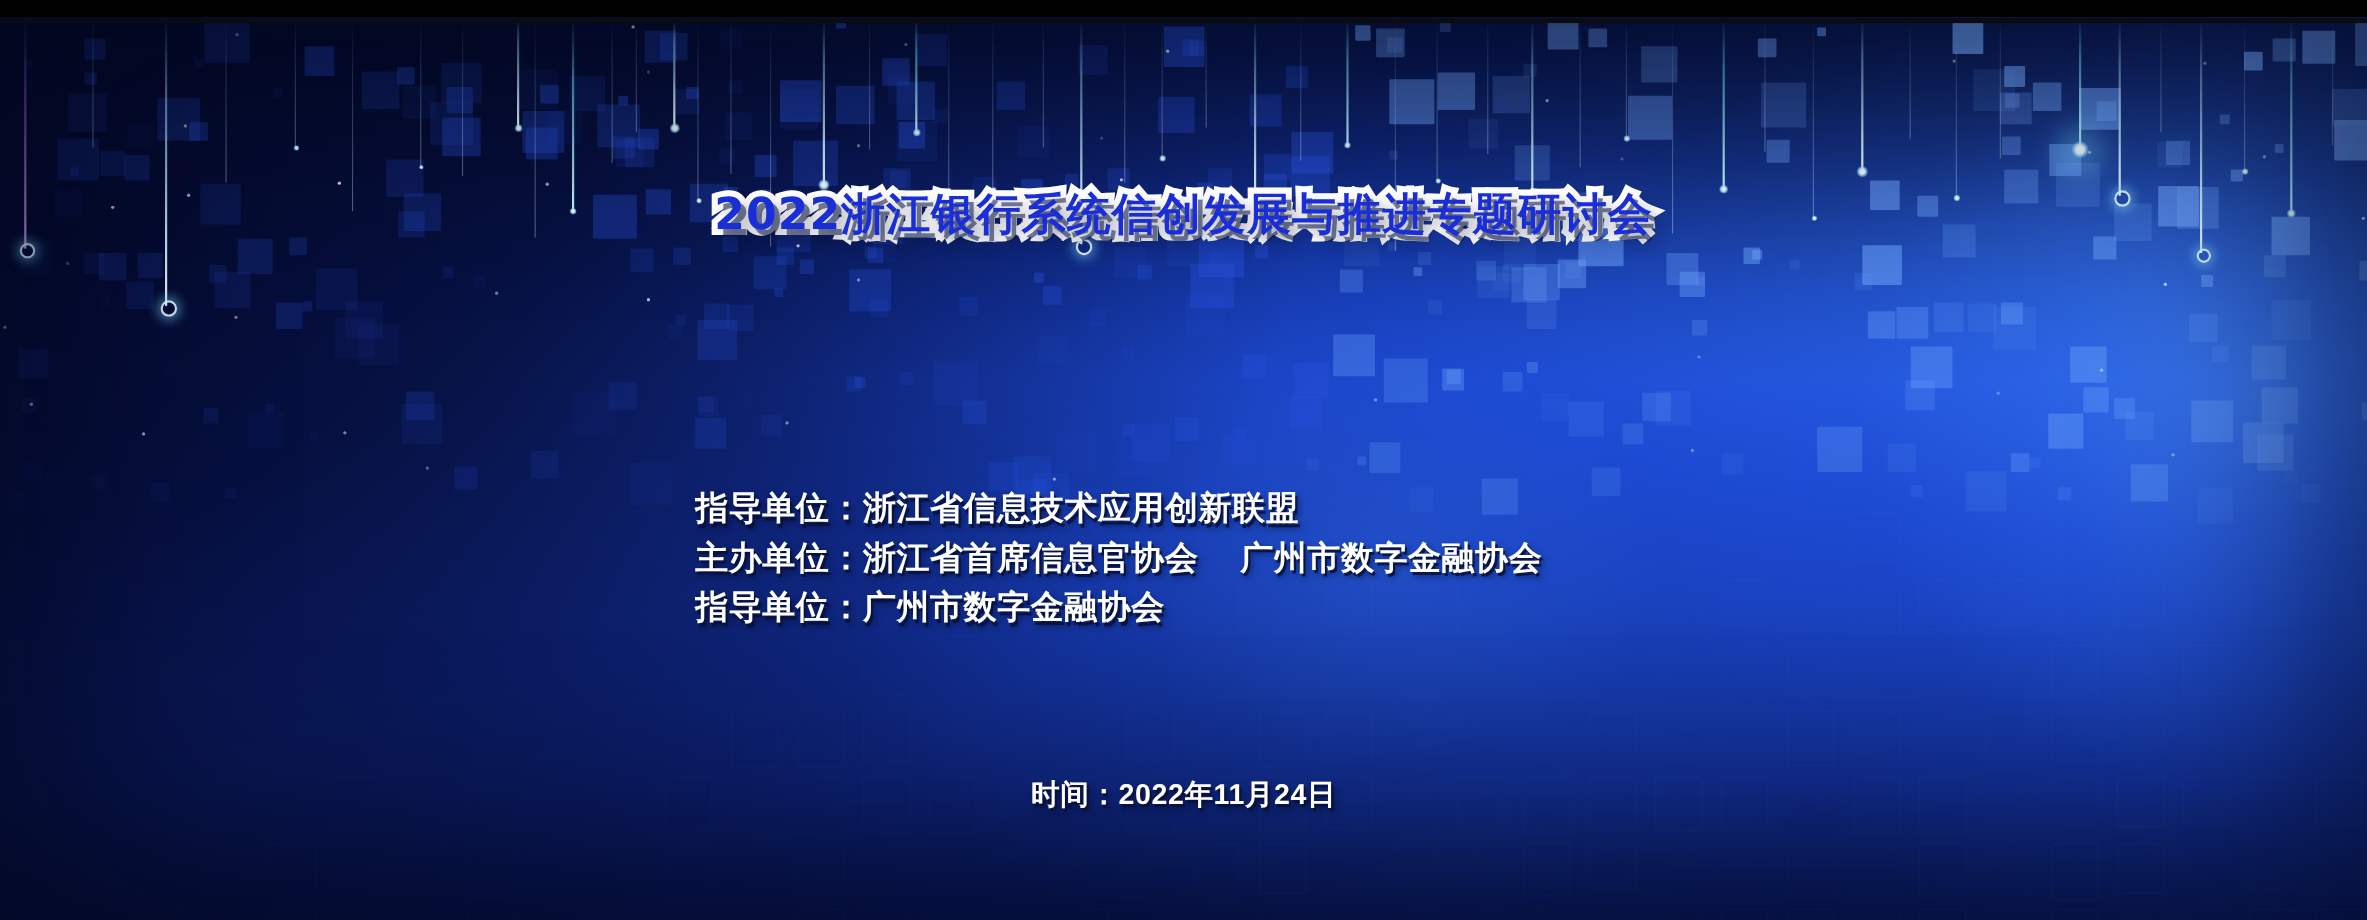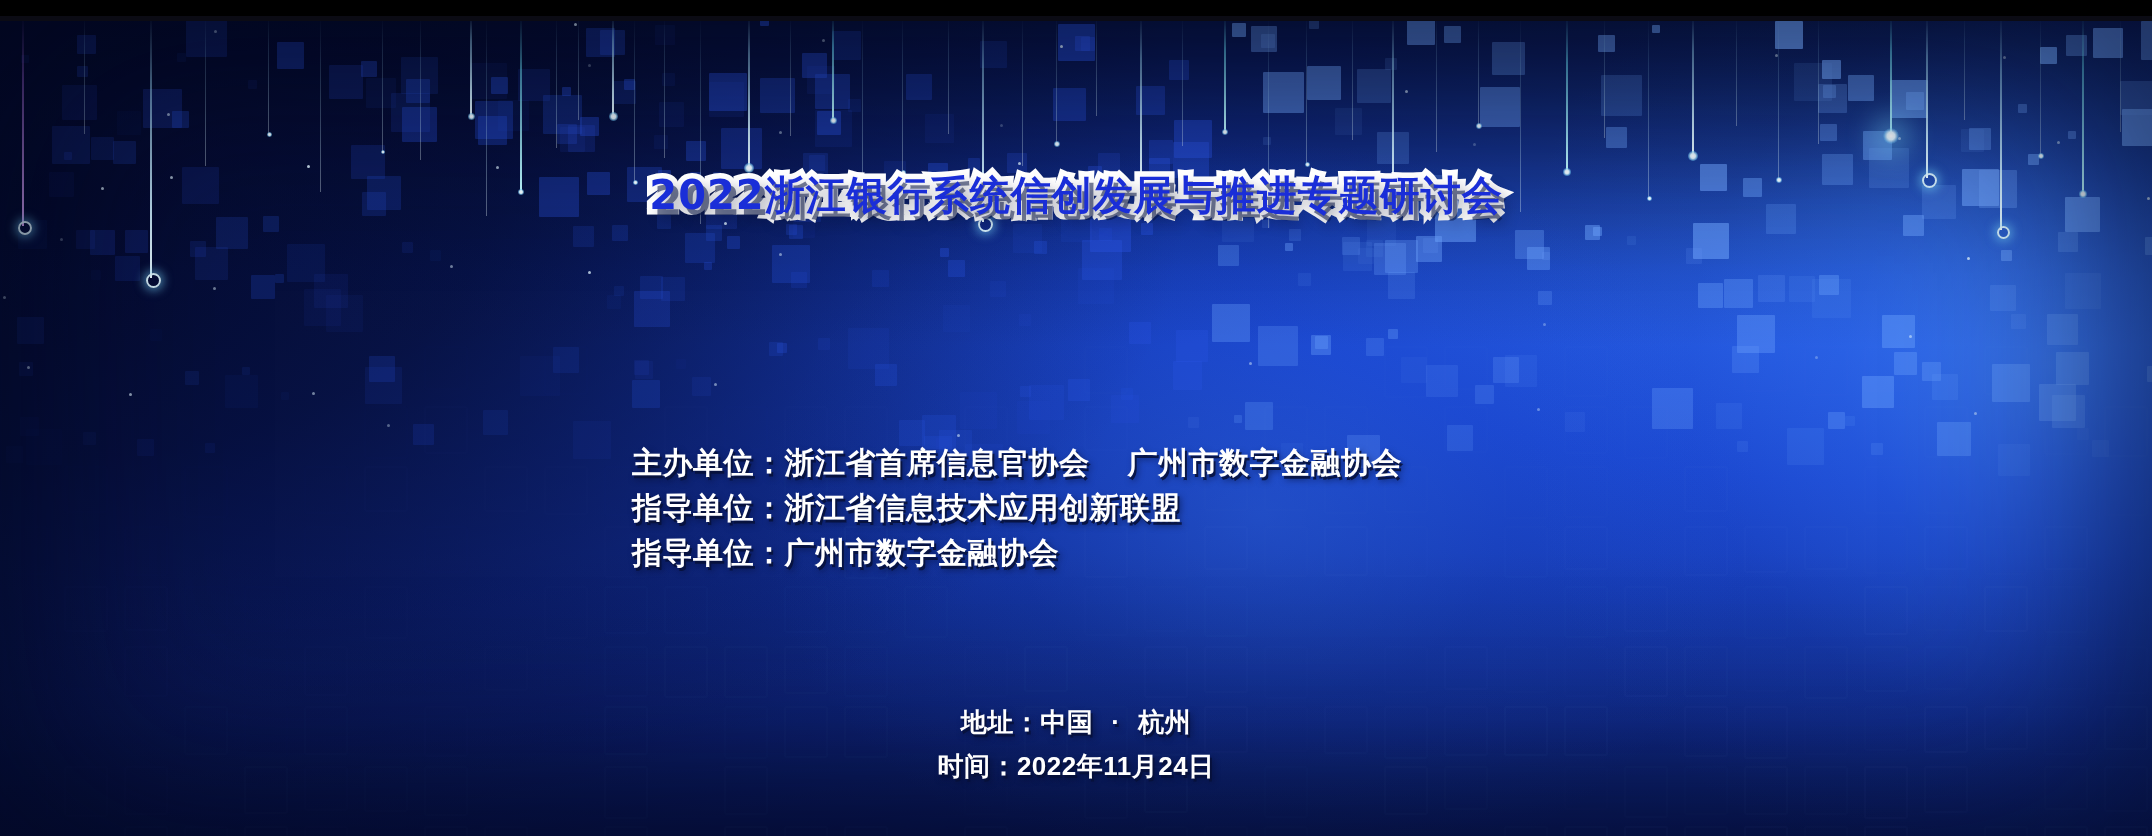--- a/index.html
+++ b/index.html
@@ -859,33 +859,30 @@
   <div class="bg-vignette"></div>
   <div class="top-edge"></div>
   <div class="bottom-edge"></div>
 
   <div class="content">
 
     <div class="title" style="font-size: 40px;">2022浙江银行系统信创发展与推进专题研讨会</div>
 
     <div class="orgs">
       <span class="row">
-        <span>主办单位：</span><span>浙江省首席信息官协会</span><span class="gap"></span><span>广州市数字金融协会</span>
+        <span>指导单位：</span><span>浙江省信息技术应用创新联盟</span>
       </span>
       <span class="row">
-        <span>指导单位：</span><span>浙江省信息技术应用创新联盟</span>
+        <span>主办单位：</span><span>浙江省首席信息官协会</span><span class="gap"></span><span>广州市数字金融协会</span>
       </span>
       <span class="row">
         <span>指导单位：</span><span>广州市数字金融协会</span>
       </span>
     </div>
 
     <div class="meta">
       <span class="row">
-        <span>地址：</span><span>中国</span><span class="mid"></span><span>·</span><span class="mid"></span><span>杭州</span>
-      </span>
-      <span class="row">
         <span>时间：</span><span>2022年11月24日</span>
       </span>
     </div>
 
   </div>
 </div>
 
 </body></html>

